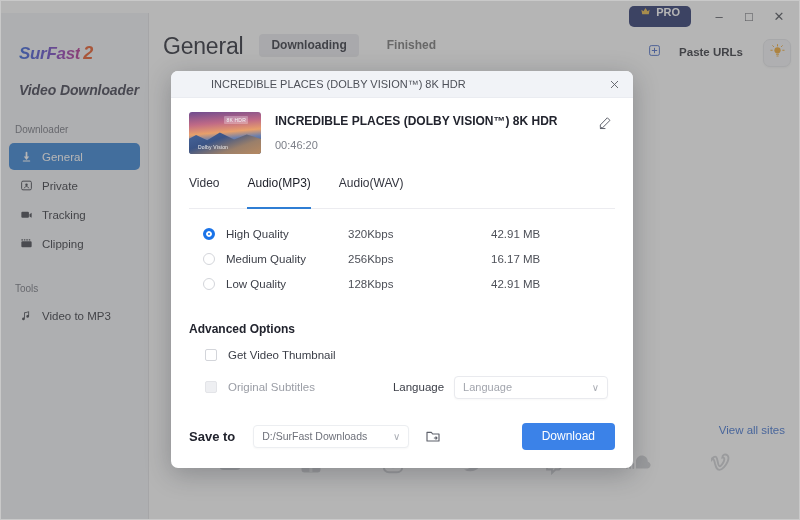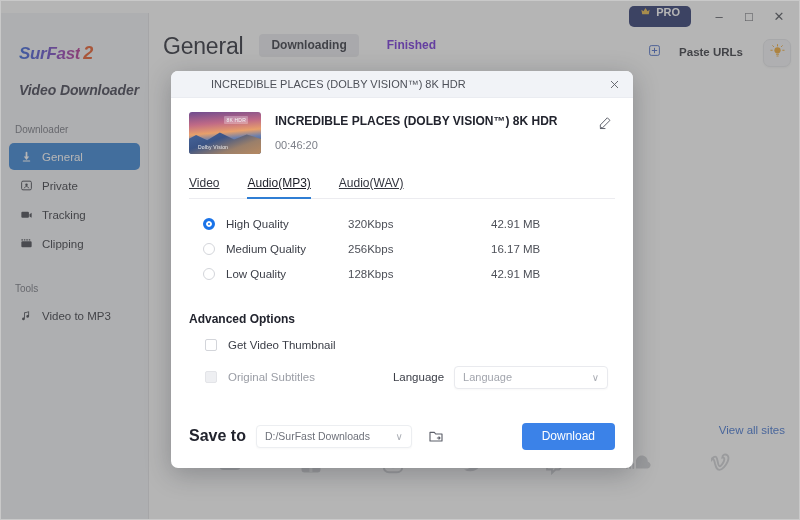--- a/index.html
+++ b/index.html
@@ -96,21 +96,21 @@
     display: flex; align-items: center; justify-content: center;
     color: #4a4d55; font-size: 13px;
   }
 
   #page-head {
     position: absolute; left: 14px; top: 32px;
     display: flex; align-items: flex-end; gap: 16px;
   }
   #page-title { font-size: 23px; color: #232530; font-weight: normal; letter-spacing: -0.2px; }
   .head-tab {
-    font-size: 12px; font-weight: bold; color: #6d28d9;
+    font-size: 12px; font-weight: bold; color: #737373;
     padding: 4px 12px 5px; border-radius: 4px; margin-bottom: 3px;
   }
   .head-tab.sel { background: #e9eaee; color: #2d2f39; }
 
   #paste-urls {
     position: absolute; right: 58px; top: 43px;
     display: flex; align-items: center; gap: 18px;
     font-size: 11.5px; color: #2e3038; font-weight: bold;
   }
   #tips-button {
@@ -176,22 +176,22 @@
   #video-meta { flex: 1; padding-top: 2px; }
   #video-title { font-size: 12px; font-weight: bold; color: #22242e; }
   #video-duration { font-size: 11px; color: #7c7f88; margin-top: 11px; }
   #edit-button { width: 20px; height: 20px; display: flex; align-items: center; justify-content: center; color: #5d606a; padding-top: 2px; }
 
   #tabs {
     display: flex; gap: 28px; margin-top: 22px;
     border-bottom: 1px solid #ececf0;
   }
   .fmt-tab {
-    font-size: 12px; color: #33353f; padding-bottom: 7px;
-    border-bottom: 2px solid transparent; margin-bottom: -1px; text-decoration: underline;
+    font-size: 12px; color: #33353f; padding-bottom: 17px;
+    border-bottom: 2px solid transparent; margin-bottom: -1px;
   }
   .fmt-tab.sel { color: #1c1e27; border-bottom-color: #2f7ed4; }
 
   #quality-list { margin-top: 12px; }
   .q-row { display: flex; align-items: center; height: 25px; font-size: 11.5px; color: #3b3e47; }
   .q-row .radio {
     width: 12px; height: 12px; border-radius: 50%;
     border: 1.5px solid #d3d5da; flex: 0 0 12px;
     margin-left: 14px; margin-right: 11px;
     display: flex; align-items: center; justify-content: center;
@@ -218,21 +218,21 @@
     font-size: 11px; color: #a2a5ad;
     box-shadow: 0 1px 2px rgba(0,0,0,0.03);
   }
   #lang-select .cv { margin-left: auto; color: #aaadb4; font-size: 10px; }
 
   #modal-footer {
     position: absolute; left: 0; right: 0; bottom: 0;
     height: 64px; display: flex; align-items: center;
     padding: 0 18px;
   }
-  #save-label { font-size: 16px; font-weight: bold; color: #22242e; margin-right: 10px; }
+  #save-label { font-size: 13px; font-weight: bold; color: #22242e; margin-right: 18px; }
   #save-select {
     width: 156px; height: 23px; border: 1px solid #eceef1;
     border-radius: 4px; background: #ffffff;
     display: flex; align-items: center; padding: 0 8px;
     font-size: 10.5px; color: #6e717a;
     box-shadow: 0 1px 2px rgba(0,0,0,0.03);
   }
   #save-select .cv { margin-left: auto; color: #aaadb4; font-size: 10px; }
   #folder-button { width: 22px; height: 22px; margin-left: 13px; display: flex; align-items: center; justify-content: center; color: #5d606a; }
   #download-button {

